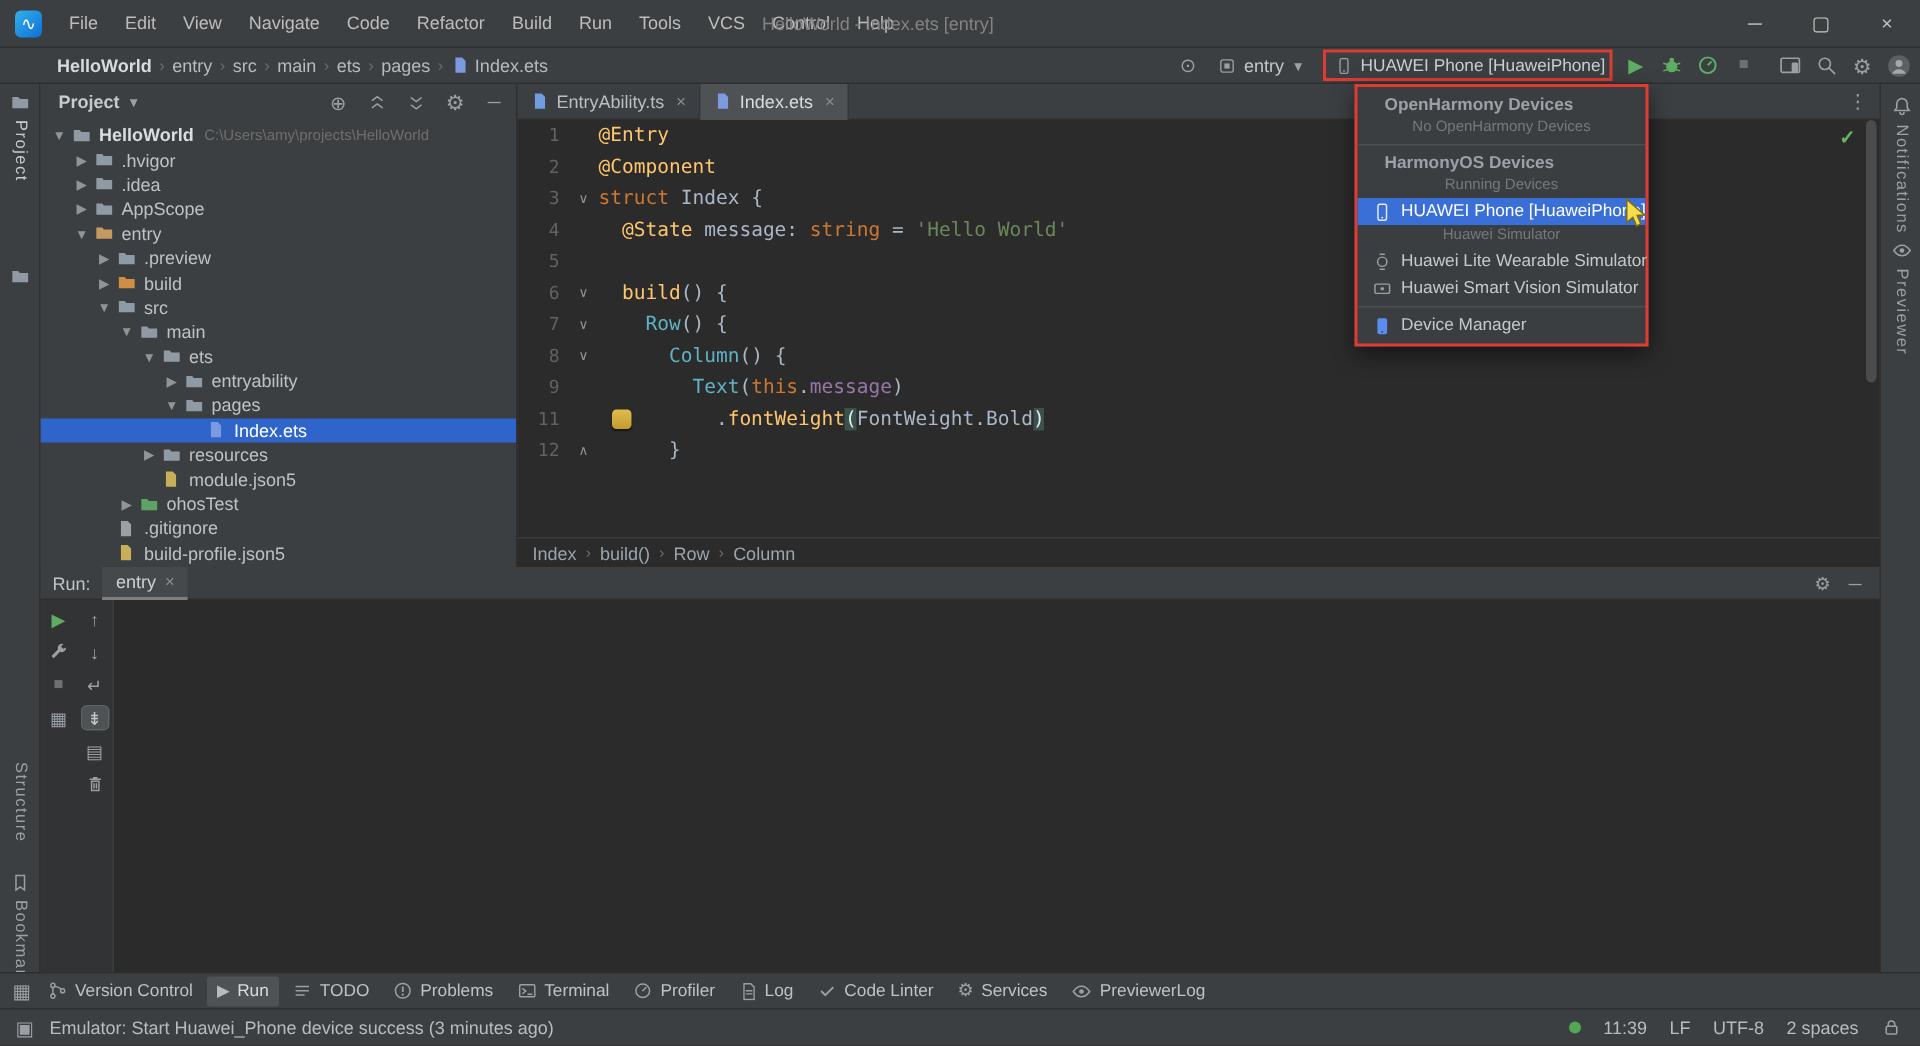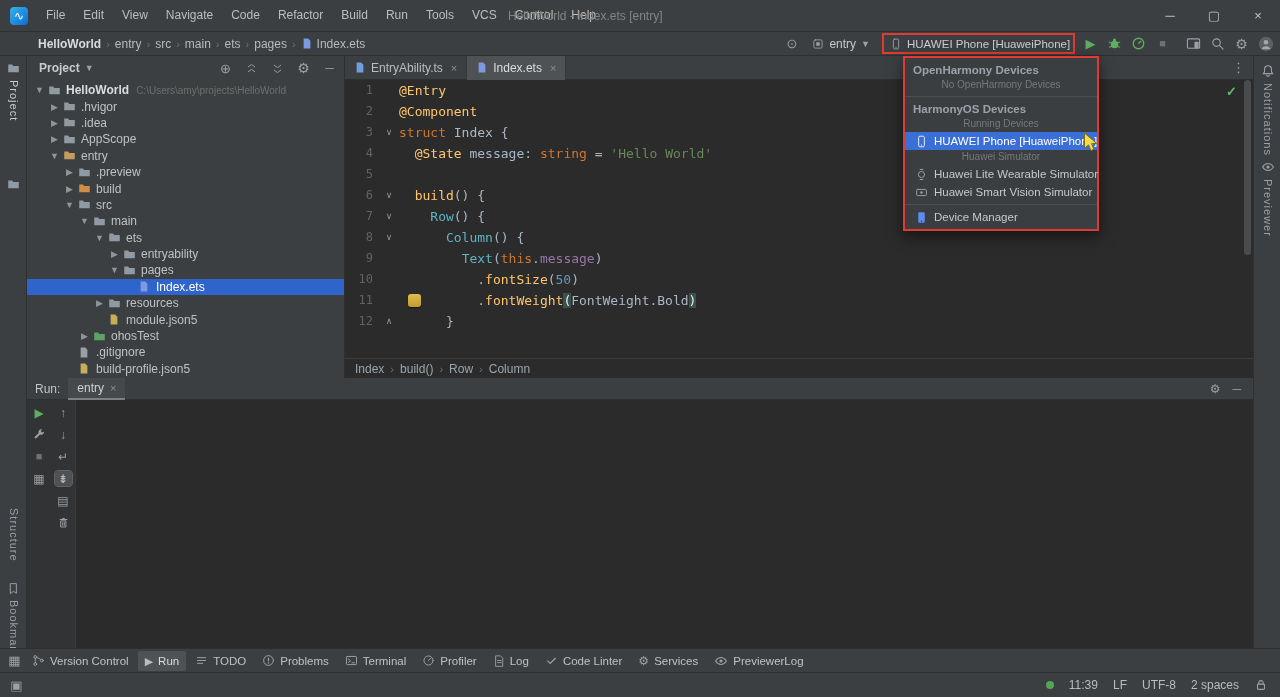--- a/index.html
+++ b/index.html
@@ -67,21 +67,21 @@
   .tk-ann{color:#ffc66d}.tk-kw{color:#cc7832}.tk-cmp{color:#5fb3c4}.tk-fn{color:#ffc66d}
   .tk-str{color:#6a8759}.tk-num{color:#6897bb}.tk-fld{color:#9876aa}.tk-pl{color:#a9b7c6}.tk-ty{color:#a9b7c6}
   .tk-br{color:#e4efe9;background:#3b514d;}
   .bulb{position:absolute;left:63px;top:4px;width:13px;height:13px;border-radius:3px;background:linear-gradient(#e0bd4d,#c49a2e);box-shadow:0 1px 1px rgba(0,0,0,.5);}
   #inspect-ok{position:absolute;right:16px;top:4px;color:#63b769;font-size:13px;font-weight:bold;}
   #editor-scrollbar{position:absolute;right:2px;top:0;width:7px;height:175px;background:rgba(185,190,195,.22);border-radius:4px;}
   #editor-crumbs{position:absolute;left:0;top:302px;width:908px;height:20px;background:#2b2b2b;border-top:1px solid #3a3d3f;display:flex;align-items:center;gap:6px;padding-left:10px;color:#9aa5ad;}
 
   
   #device-dropdown{position:absolute;left:903px;top:56px;width:196px;background:#3b3e40;border:2px solid #e03b32;box-shadow:0 5px 14px rgba(0,0,0,.55);z-index:50;padding:3px 0 3px;}
-  .dd-header{padding:3px 8px 2px;color:#9aa1a8;font-weight:bold;font-size:11.5px;}
+  .dd-header{padding:3px 18px 2px;color:#9aa1a8;font-weight:bold;font-size:11.5px;}
   .dd-note{text-align:center;color:#75797d;font-size:10px;padding:1px 0 3px;}
   .dd-item{display:flex;align-items:center;gap:6px;height:18px;padding:0 10px;color:#c4c9cd;font-size:11.5px;white-space:nowrap;}
   .dd-item.selected{background:#3a6fd8;color:#fff;}
   .dd-sep{height:1px;background:#4c4f51;margin:3px 0;}
   #pointer-cursor{position:absolute;left:1083px;top:132px;z-index:60;}
 
   
   #run-panel{position:absolute;left:27px;top:378px;width:1226px;height:270px;background:#2b2b2b;}
   #run-header{height:22px;background:#3c3f41;display:flex;align-items:center;gap:8px;padding-left:8px;border-bottom:1px solid #2d2f31;}
   #run-label{color:#c0c4c8;}
@@ -529,25 +529,20 @@
             <span class="ln">8</span>
             <span class="fold">∨</span>
             <span class="ct"><span class="tk-pl">      </span><span class="tk-cmp">Column</span><span class="tk-pl">() {</span></span>
           </div>
           <div class="cl">
             <span class="ln">9</span>
             <span class="fold"></span>
             <span class="ct"><span class="tk-pl">        </span><span class="tk-cmp">Text</span><span class="tk-pl">(</span><span class="tk-kw">this</span><span class="tk-pl">.</span><span class="tk-fld">message</span><span class="tk-pl">)</span></span>
           </div>
           <div class="cl">
-            <span class="ln">10</span>
-            <span class="fold"></span>
-            <span class="ct"><span class="tk-pl">          .</span><span class="tk-fn">fontSize</span><span class="tk-pl">(</span><span class="tk-num">50</span><span class="tk-pl">)</span></span>
-          </div>
-          <div class="cl">
             <span class="ln">11</span>
             <span class="fold"></span>
             <span class="ct"><span class="tk-pl">          .</span><span class="tk-fn">fontWeight</span><span class="tk-br">(</span><span class="tk-pl">FontWeight.Bold</span><span class="tk-br">)</span></span>
             <span class="bulb"></span>
           </div>
           <div class="cl">
             <span class="ln">12</span>
             <span class="fold">∧</span>
             <span class="ct"><span class="tk-pl">      }</span></span>
           </div>
@@ -755,20 +750,21 @@
               <circle cx="8" cy="8" r="1.8" fill="#9aa0a6"></circle>
             </svg>
           </span>
           <span>PreviewerLog</span>
         </span>
       </span>
   </div>
 
   <div id="statusbar">
     <span class="nico">▣</span>
+    <span id="status-msg">Emulator: Start Huawei_Phone device success (3 minutes ago)</span>
     <span id="status-right">
       <span id="status-dot"></span>
       <span>11:39</span>
       <span>LF</span>
       <span>UTF-8</span>
       <span>2 spaces</span>
       <span>
           <svg width="14" height="14" viewBox="0 0 16 16">
             <rect x="4" y="7" width="8" height="6" rx="1" stroke="#9aa0a6" stroke-width="1.2" fill="none" stroke-linecap="round"></rect>
             <path d="M5.5 7V5.5a2.5 2.5 0 015 0V7" stroke="#9aa0a6" stroke-width="1.2" fill="none" stroke-linecap="round"></path>

